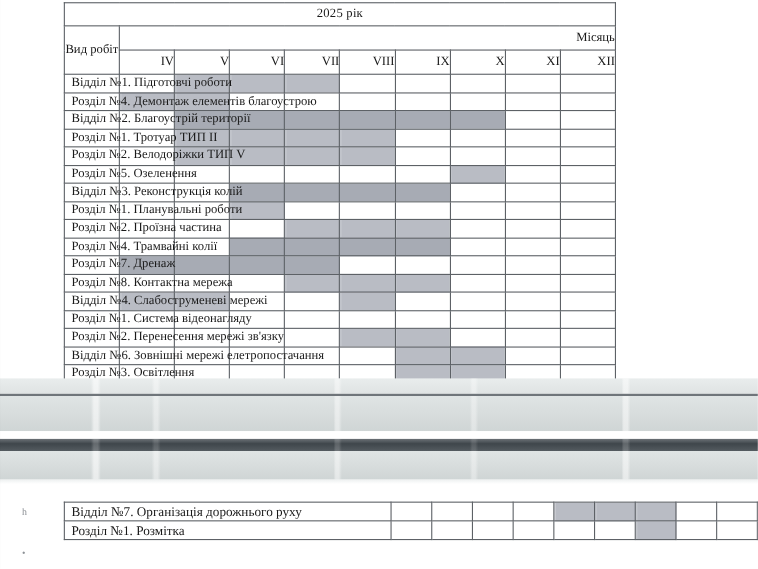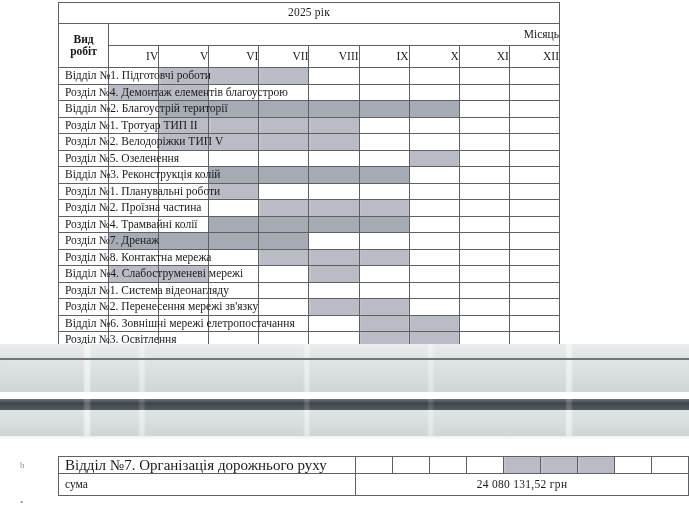--- a/index.html
+++ b/index.html
@@ -71,37 +71,37 @@
     white-space:nowrap;vertical-align:middle;
   }
   .cell{width:36px;}
   .cell.on{background:#b9bcc4;
     background-image:linear-gradient(90deg,rgba(255,255,255,.22) 0 1px,rgba(0,0,0,0) 1px 5px);}
   .cell.on.dk{background:#a7abb4;}
 
   
   #bottom-table{left:58px;top:456px;width:614px;}
   #bottom-table td{height:16px;}
-  #bottom-table .row-label{font-size:15px;}
+  #bottom-table .row-label{font-size:12px;}
   .sum-label{text-align:left;padding-left:6px !important;font-size:11.3px;height:21px !important;}
   .sum-value{text-align:center;font-weight:bold;font-size:13.5px;height:21px !important;
     letter-spacing:.3px;}
 
   .edge-mark{position:absolute;font-size:9px;color:#8d9196;}
 </style>
 </head>
 <body>
 
 <table class="tbl" id="gantt-table">
   <tbody id="gantt-body">
       <tr>
         <td class="title-cell" colspan="10">2025 рік</td>
       </tr>
       <tr>
-        <td class="vid-robit" rowspan="2" style="width: 290px; font-weight: bold;">Вид робіт</td>
+        <td class="vid-robit" rowspan="2" style="width: 290px;">Вид робіт</td>
         <td class="misyac" colspan="9">Місяць</td>
       </tr>
       <tr>
         <td class="mon-head cell">IV</td>
         <td class="mon-head cell">V</td>
         <td class="mon-head cell">VI</td>
         <td class="mon-head cell">VII</td>
         <td class="mon-head cell">VIII</td>
         <td class="mon-head cell">IX</td>
         <td class="mon-head cell">X</td>
@@ -342,19 +342,27 @@
         <td class="cell"></td>
         <td class="cell"></td>
         <td class="cell"></td>
         <td class="cell on"></td>
         <td class="cell on"></td>
         <td class="cell on"></td>
         <td class="cell"></td>
         <td class="cell"></td>
       </tr>
       <tr>
-        <td class="sum-label">сума</td>
-        <td class="sum-value" colspan="9">24 080 131,52 грн</td>
+        <td class="row-label" style="width: 290px;">Розділ №1.  Розмітка</td>
+        <td class="cell"></td>
+        <td class="cell"></td>
+        <td class="cell"></td>
+        <td class="cell"></td>
+        <td class="cell"></td>
+        <td class="cell"></td>
+        <td class="cell on"></td>
+        <td class="cell"></td>
+        <td class="cell"></td>
       </tr>
     </tbody>
 </table>
 
 <div class="scan-noise"></div>
 
 </body></html>

